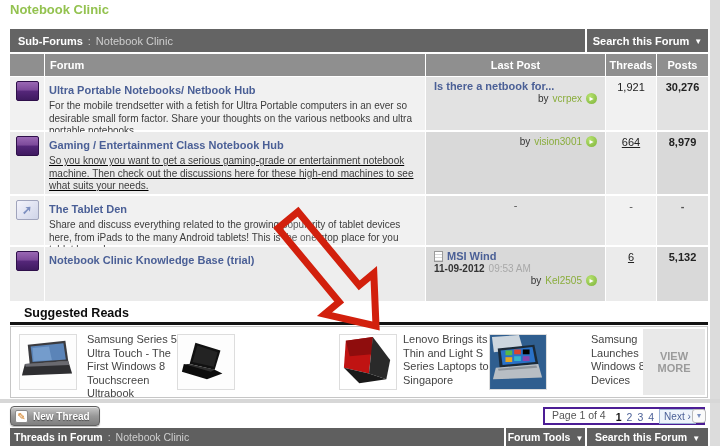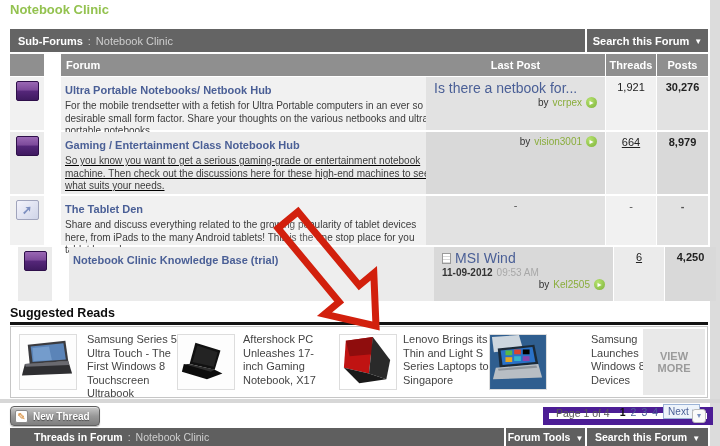--- a/index.html
+++ b/index.html
@@ -16,70 +16,70 @@
   .bar .lbl { font-weight:bold; }
   .bar .ctx { color:#cfcfcf; margin-left:5px; }
   .bar-btn { justify-content:center; font-weight:bold; cursor:pointer; gap:5px; }
   .dd { font-size:8px; position:relative; top:1px; }
 
   .top-bar   { left:10px; top:29px; width:575px; height:23px; padding-left:8px; }
   .top-search{ left:587px; top:29px; width:121px; height:23px; }
 
   
   .c-icon    { left:10px;  width:34px; }
-  .c-forum   { left:61px;  width:380px; }
+  .c-forum   { left:45px;  width:380px; }
   .c-last    { left:426px; width:179px; }
   .c-threads { left:606px; width:50px; }
   .c-posts   { left:657px; width:51px;font-weight:bold; }
 
   .hdr-cell { position:absolute; top:54px; height:22px; background:#8f8f8f; color:#fff;
               font-size:11px; font-weight:bold; display:flex; align-items:center; }
   .hdr-cell.left { padding-left:5px; }
   .hdr-cell.center { justify-content:center; }
 
   .cell { position:absolute; }
   .r0 { top:77px;  height:53px; }
   .r1 { top:132px; height:62px; }
   .r2 { top:196px; height:49px; }
-  .r3 { top:247px; height:54px;margin-left:8px; }
+  .r3 { top:247px; height:54px; }
   .lt1 { background:#f1f1f1; } .dk1 { background:#e2e2e2; }
   .lt2 { background:#ebebeb;text-decoration:underline; } .dk2 { background:#d9d9d9; }
 
   .icon-cell { display:flex; justify-content:center; padding-top:4px; }
   .forum-icon { width:23px; height:20px; border:1px solid #2e0f4a; border-radius:2px;
     background:linear-gradient(#9a68b4 0%, #7c4a9a 45%, #55277a 50%, #3f1a60 100%); }
   .link-icon { width:23px; height:20px; border:1px solid #a0a4bc; border-radius:2px;
     background:linear-gradient(135deg,#f4f4fc,#cfd4e8); color:#7d8fc0; font-size:12px;
     display:flex; align-items:center; justify-content:center; font-weight:bold; }
 
   .forum-cell { padding:3px 10px 0 4px; }
   .forum-link { font-size:11px; font-weight:bold; color:#4a5f96; text-decoration:none; display:inline-block; cursor:pointer; }
   .forum-desc { font-size:10px; color:#3c3c3c; line-height:12.5px; margin-top:2px; }
 
   .last-cell { padding:3px 8px 0 8px; font-size:10px; color:#333; }
-  .lp-title { font-size:14px; font-weight:normal; color:#4a5f96; display:flex; align-items:center; gap:4px; cursor:pointer; }
+  .lp-title { font-size:11px; font-weight:bold; color:#4a5f96; display:flex; align-items:center; gap:4px; cursor:pointer; }
   .lp-date  { margin-top:1px; }
   .lp-date .d { font-weight:bold; color:#333; }
   .lp-time  { color:#a8a8a8; margin-left:4px; }
   .lp-by { display:flex; justify-content:flex-end; align-items:center; margin-top:1px; }
   .lp-user { color:#8aad3c; margin-left:4px; cursor:pointer; }
   .go-icon { width:11px; height:11px; border-radius:50%; margin-left:4px; cursor:pointer;
     background:radial-gradient(circle at 35% 30%, #b6e26e, #7db33a); color:#fff;
     font-size:8px; line-height:11px; text-align:center; }
   .avatar-icon { width:12px; height:12px; border-radius:50%; flex:0 0 auto;
     background:radial-gradient(circle at 35% 30%, #a7dd66, #5f9e30); border:1px solid #4e8526; }
   .post-icon { width:9px; height:11px; flex:0 0 auto; border:1px solid #9a9a9a;
     background:repeating-linear-gradient(#fff 0 2px, #d7d7d7 2px 3px); }
 
   .num-cell, .dash-cell { display:flex; justify-content:center; padding-top:4px;
     font-size:11px; color:#222; }
   .dash-cell { color:#555; }
   .dash-last { display:flex; justify-content:center; padding-top:3px; font-size:11px; color:#555; }
 
-  .sr-title { position:absolute; left:10px; top:306px; font-size:12.5px; font-weight:bold; color:#0d0d0d; }
+  .sr-title { position:absolute; left:24px; top:306px; font-size:12.5px; font-weight:bold; color:#0d0d0d; }
   .sr-rule  { position:absolute; left:10px; top:322px; width:698px; height:3px; background:#141414; }
   .sr-panel { position:absolute; left:10px; top:326px; width:698px; height:72px;
               background:#fff; border:1px solid #c6c6c6; }
   .sr-thumb { position:absolute; top:7px; width:58px; height:56px; border:1px solid #ddd; background:#fff; cursor:pointer; }
   .sr-thumb svg { display:block; width:100%; height:100%; }
   .t1 { left:8px; } .t2 { left:166px; } .t3 { left:328px; } .t4 { left:478px; }
   .sr-text { position:absolute; top:6px; font-size:11px; line-height:13.5px; color:#444; cursor:pointer; }
   .x1 { left:76px;  width:96px; }
   .x2 { left:232px; width:90px; }
   .x3 { left:392px; width:100px; }
@@ -91,32 +91,32 @@
 
   .strip { position:absolute; left:0; top:399px; width:720px; height:4px; background:#d7d7d7; }
 
   .new-thread { position:absolute; left:10px; top:406px; height:20px; display:flex; align-items:center;
     gap:5px; padding:0 9px 0 4px; border:1px solid #5f5f5f; border-radius:4px; cursor:pointer;
     background:linear-gradient(#c9c9c9, #989898 50%, #7e7e7e); box-shadow:inset 0 1px 0 #e4e4e4, 0 1px 1px #bbb; }
   .nt-icon { width:13px; height:13px; background:#fdfdfd; border:1px solid #8a8a8a; border-radius:2px;
     color:#d07818; font-size:10px; line-height:12px; text-align:center; }
   .nt-label { font-size:10px; font-weight:bold; color:#fff; text-shadow:0 1px 1px #4c4c4c; }
 
-  .pagination { position:absolute; top:407px; left:543px; height:18px; display:flex; align-items:flex-end;
-    border:6px solid #4c1d95; background:#fff; padding:0 7px; gap:10px; font-size:10.5px; color:#555; }
+  .pagination { position:absolute; top:407px; left:543px; height:18px; display:flex; align-items:flex-start;
+    border:2px solid #4c1d95; background:#fff; padding:0 7px; gap:10px; font-size:10.5px; color:#555; }
   .pages { display:flex; gap:5px; align-items:center; }
   .pg-cur { font-weight:bold; color:#111; }
   .pg-link { color:#4a5f96; cursor:pointer; }
   .pg-next { border:1px solid #9cb3d6; background:#eef4fb; color:#4a5f96; padding:0 4px;
     font-size:10px; line-height:13px; cursor:pointer; }
   .jump-btn { position:absolute; top:409px; left:692px; width:14px; height:14px; border:1px solid #bbb;
     border-radius:3px; background:#fafafa; color:#7a8fbf; font-size:8px; text-align:center;
     line-height:12px; cursor:pointer; }
 
-  .bot-main  { left:10px;  top:428px; width:494px; height:18px; padding-left:24px; font-size:10.5px; background:#5f5f5f; }
+  .bot-main  { left:10px;  top:428px; width:494px; height:18px; padding-left:4px; font-size:10.5px; background:#5f5f5f; }
   .bot-tools { left:506px; top:428px; width:79px;  height:18px; font-size:10.5px; background:#5f5f5f; }
   .bot-search{ left:587px; top:428px; width:121px; height:18px; font-size:10.5px; background:#5f5f5f; }
 
   .arrow-overlay { position:absolute; left:0; top:0; width:720px; height:446px;
     pointer-events:none; z-index:50; }
 </style>
 </head>
 <body>
 
 <div class="gutter"></div>
@@ -199,21 +199,21 @@
   <div class="lp-date">
     <span class="d">11-09-2012</span><span class="lp-time">09:53 AM</span>
   </div>
   <div class="lp-by">
     <span>by</span>
     <span class="lp-user">Kel2505</span>
     <span class="go-icon">▸</span>
   </div>
 </div>
 <div class="cell r3 c-threads lt2 num-cell">6</div>
-<div class="cell r3 c-posts dk2 num-cell">4,250</div>
+<div class="cell r3 c-posts dk2 num-cell">5,132</div>
 
 <div class="sr-title">Suggested Reads</div>
 <div class="sr-rule"></div>
 <div class="sr-panel">
 
   <div class="sr-thumb t1">
     <svg viewBox="0 0 58 56">
       <rect width="58" height="56" fill="#fdfdfd"></rect>
       <polygon points="8,10 47,6 50,27 10,30" fill="#3b3b3f"></polygon>
       <polygon points="11,12 45,8.5 47.5,25.5 13,28" fill="#5b84b8"></polygon>
@@ -226,21 +226,20 @@
 
   <div class="sr-thumb t2">
     <svg viewBox="0 0 58 56">
       <rect width="58" height="56" fill="#fdfdfd"></rect>
       <polygon points="18,8 44,16 38,36 12,30" fill="#111111"></polygon>
       <polygon points="20,11 41,18 37,33 15,28" fill="#232323"></polygon>
       <polygon points="6,30 38,36 46,40 30,46 4,38" fill="#0c0c0c"></polygon>
       <polygon points="6,30 12,30 38,36 34,38" fill="#2d2d2d"></polygon>
     </svg>
   </div>
-  <div class="sr-text x2">Aftershock PC Unleashes 17-inch Gaming Notebook, X17</div>
 
   <div class="sr-thumb t3">
     <svg viewBox="0 0 58 56">
       <rect width="58" height="56" fill="#ffffff"></rect>
       <polygon points="6,6 34,2 30,40 4,34" fill="#c01312"></polygon>
       <polygon points="6,6 34,2 33,20 10,22" fill="#8f0d0d"></polygon>
       <polygon points="30,40 34,2 52,26 48,46" fill="#2a2a2a"></polygon>
       <polygon points="4,34 30,40 48,46 20,50" fill="#1a1a1a"></polygon>
     </svg>
   </div>

